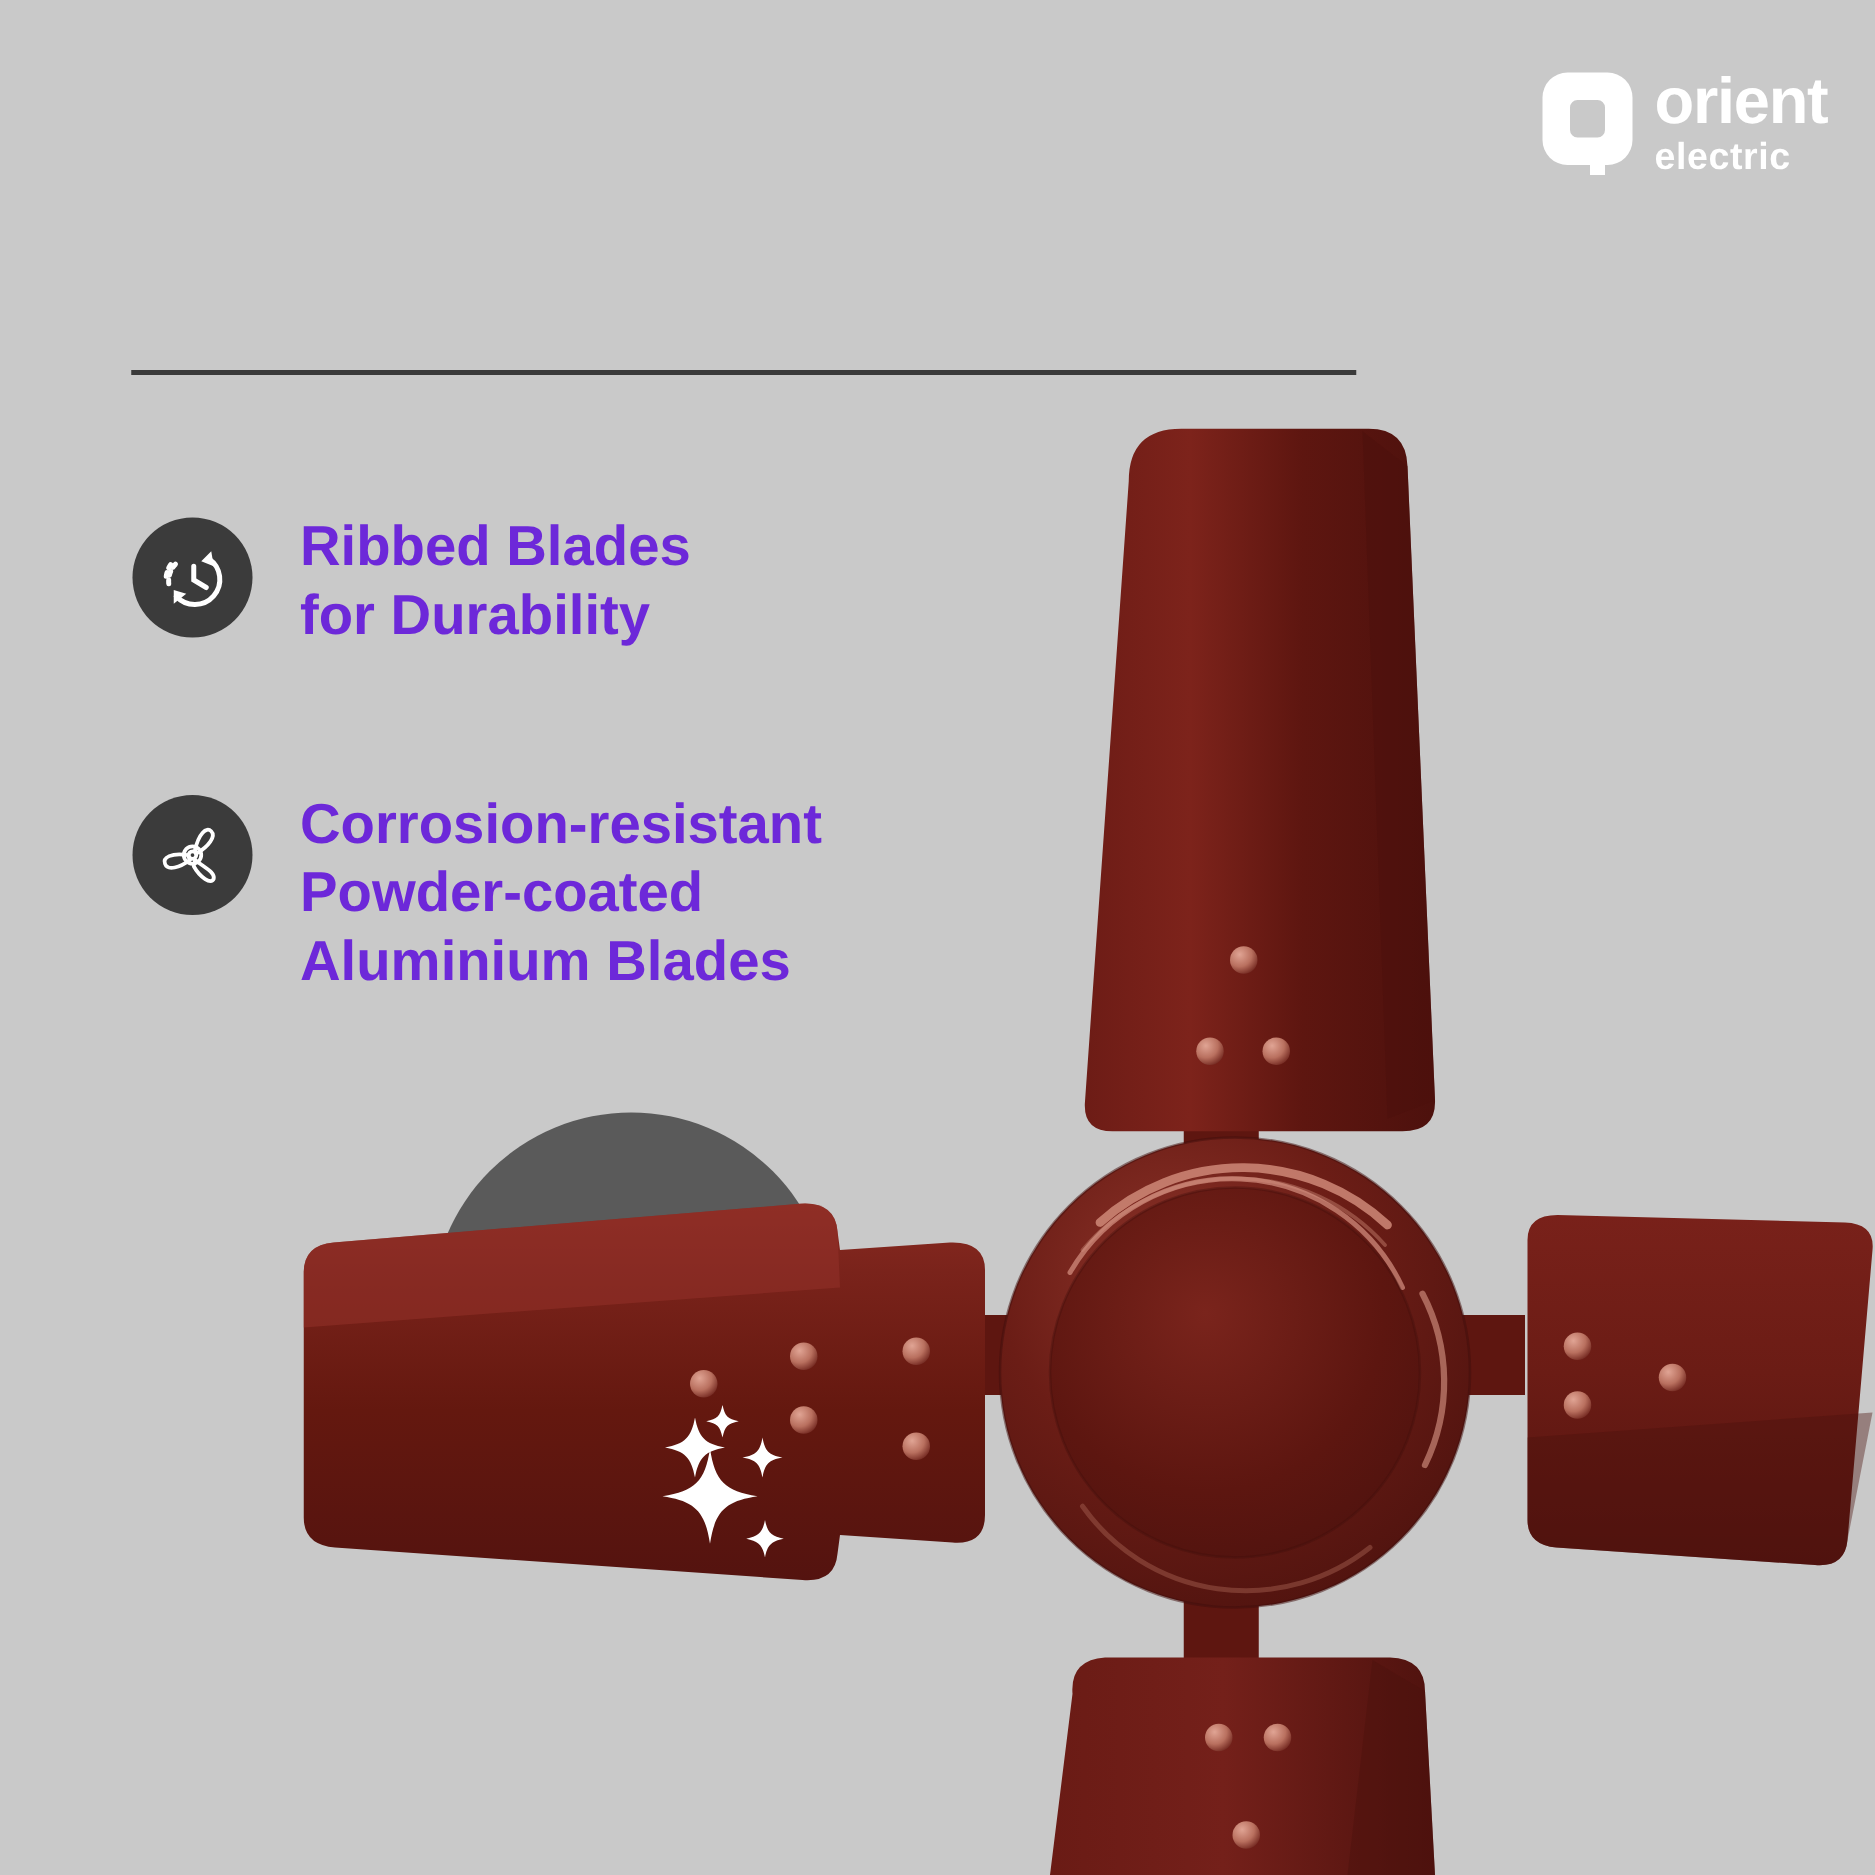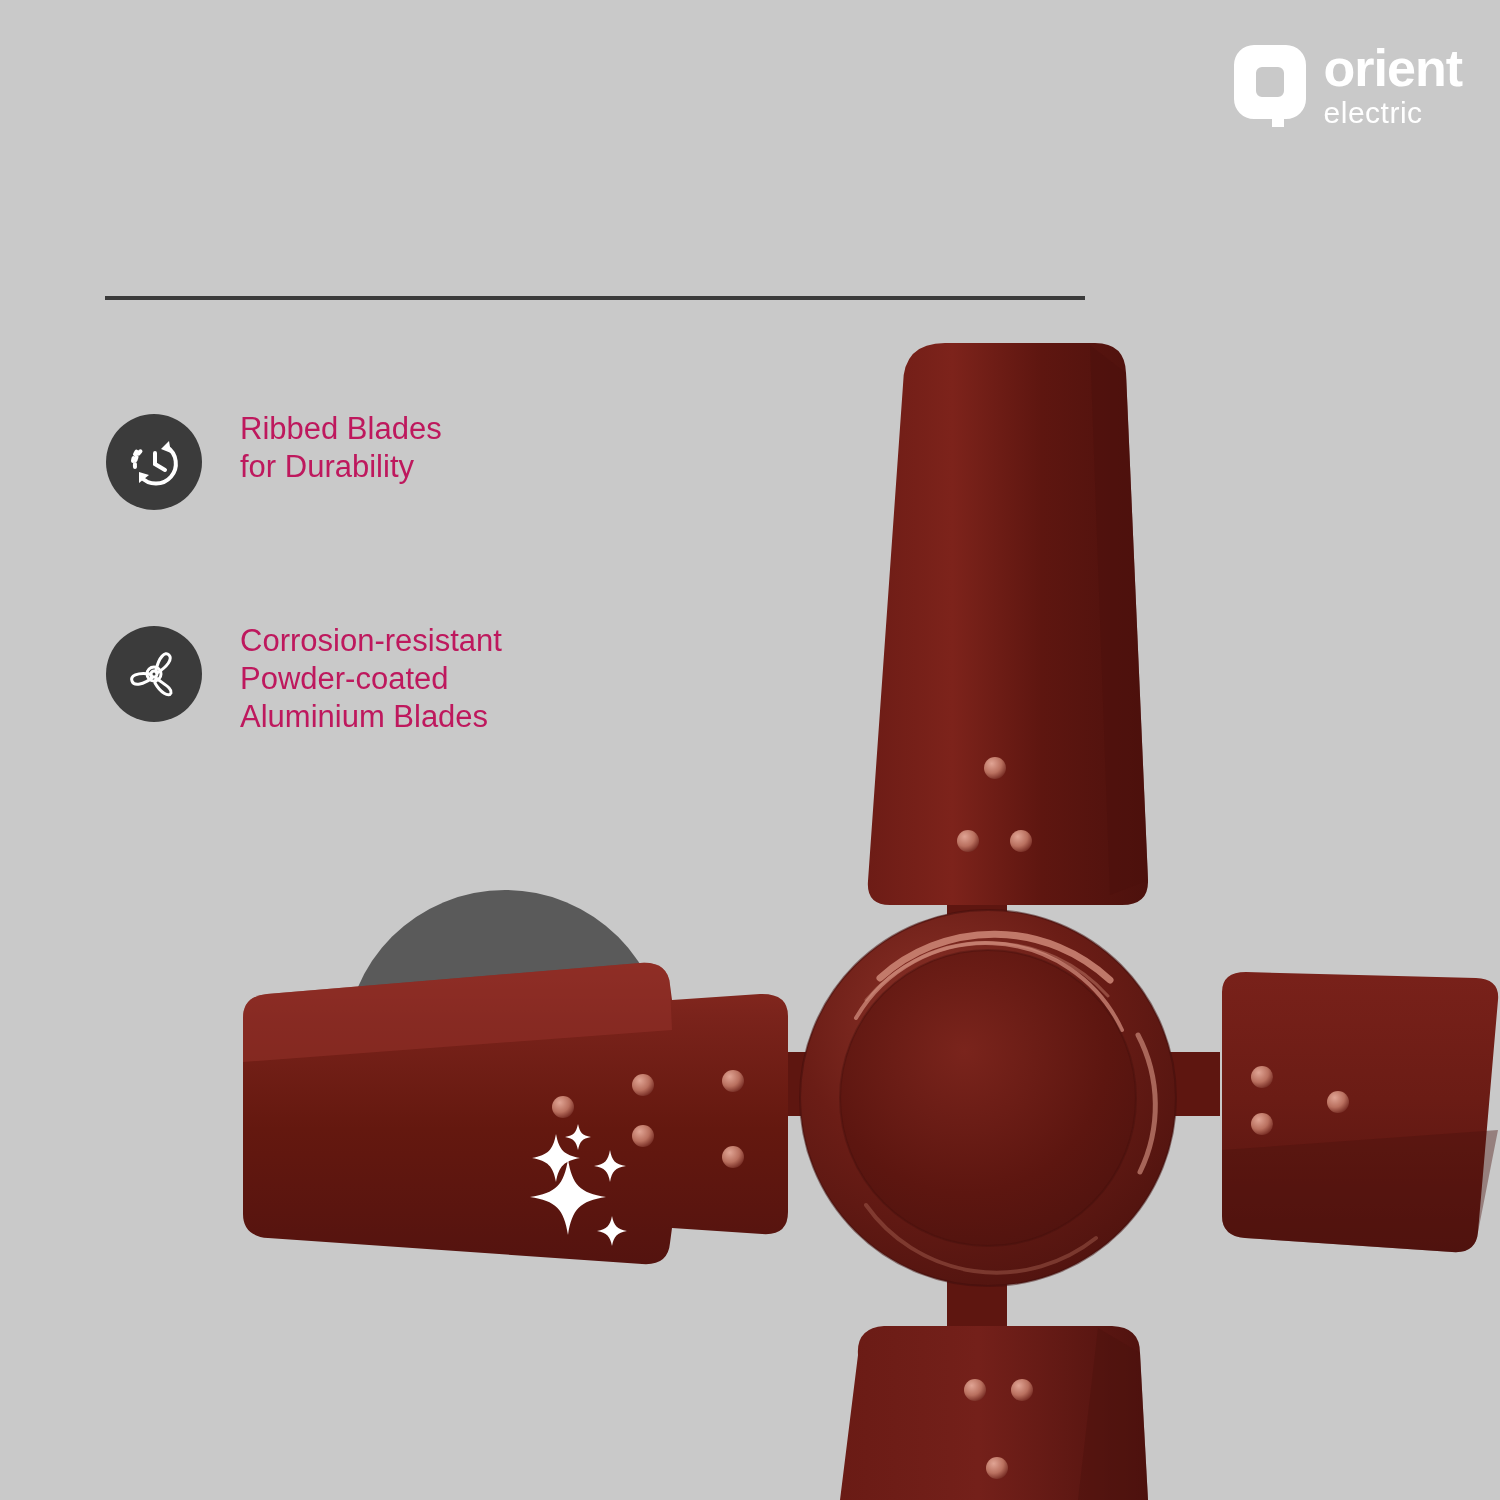--- a/index.html
+++ b/index.html
@@ -12,42 +12,42 @@
     width: 1500px;
     height: 1500px;
     background: #c9c9c9;
     overflow: hidden;
     font-family: "Liberation Sans", sans-serif;
   }
 
   
   #brand-logo {
     position: absolute;
-    top: 42px;
+    top: 55px;
     right: 38px;
     display: flex;
     align-items: center;
     gap: 16px;
   }
   #brand-mark { width: 76px; height: 84px; display: block; }
   #brand-words {
     display: flex;
     flex-direction: column;
     align-items: flex-start;
     line-height: 1;
   }
   #brand-name {
     font-size: 52px;
     font-weight: bold;
     color: #ffffff;
     letter-spacing: -1px;
   }
   #brand-sub {
     font-size: 30px;
-    font-weight: normal;
+    font-weight: bold;
     color: #ffffff;
     letter-spacing: 0.5px;
     margin-top: 4px;
   }
 
   
   #headline {
     position: absolute;
     left: 108px;
     top: 185px;
@@ -85,24 +85,24 @@
     height: 96px;
     border-radius: 50%;
     background: #3b3b3b;
     display: flex;
     align-items: center;
     justify-content: center;
     margin-top: 6px;
   }
   .feature-icon-badge svg { display: block; }
   .feature-text {
-    font-size: 31px;
+    font-size: 45px;
     line-height: 1.22;
-    color: #be185d;
-    font-weight: normal;
+    color: #6d28d9;
+    font-weight: bold;
     white-space: pre-line;
     padding-top: 2px;
   }
 
   
   #accent-circle {
     position: absolute;
     left: 345px;
     top: 890px;
     width: 320px;

